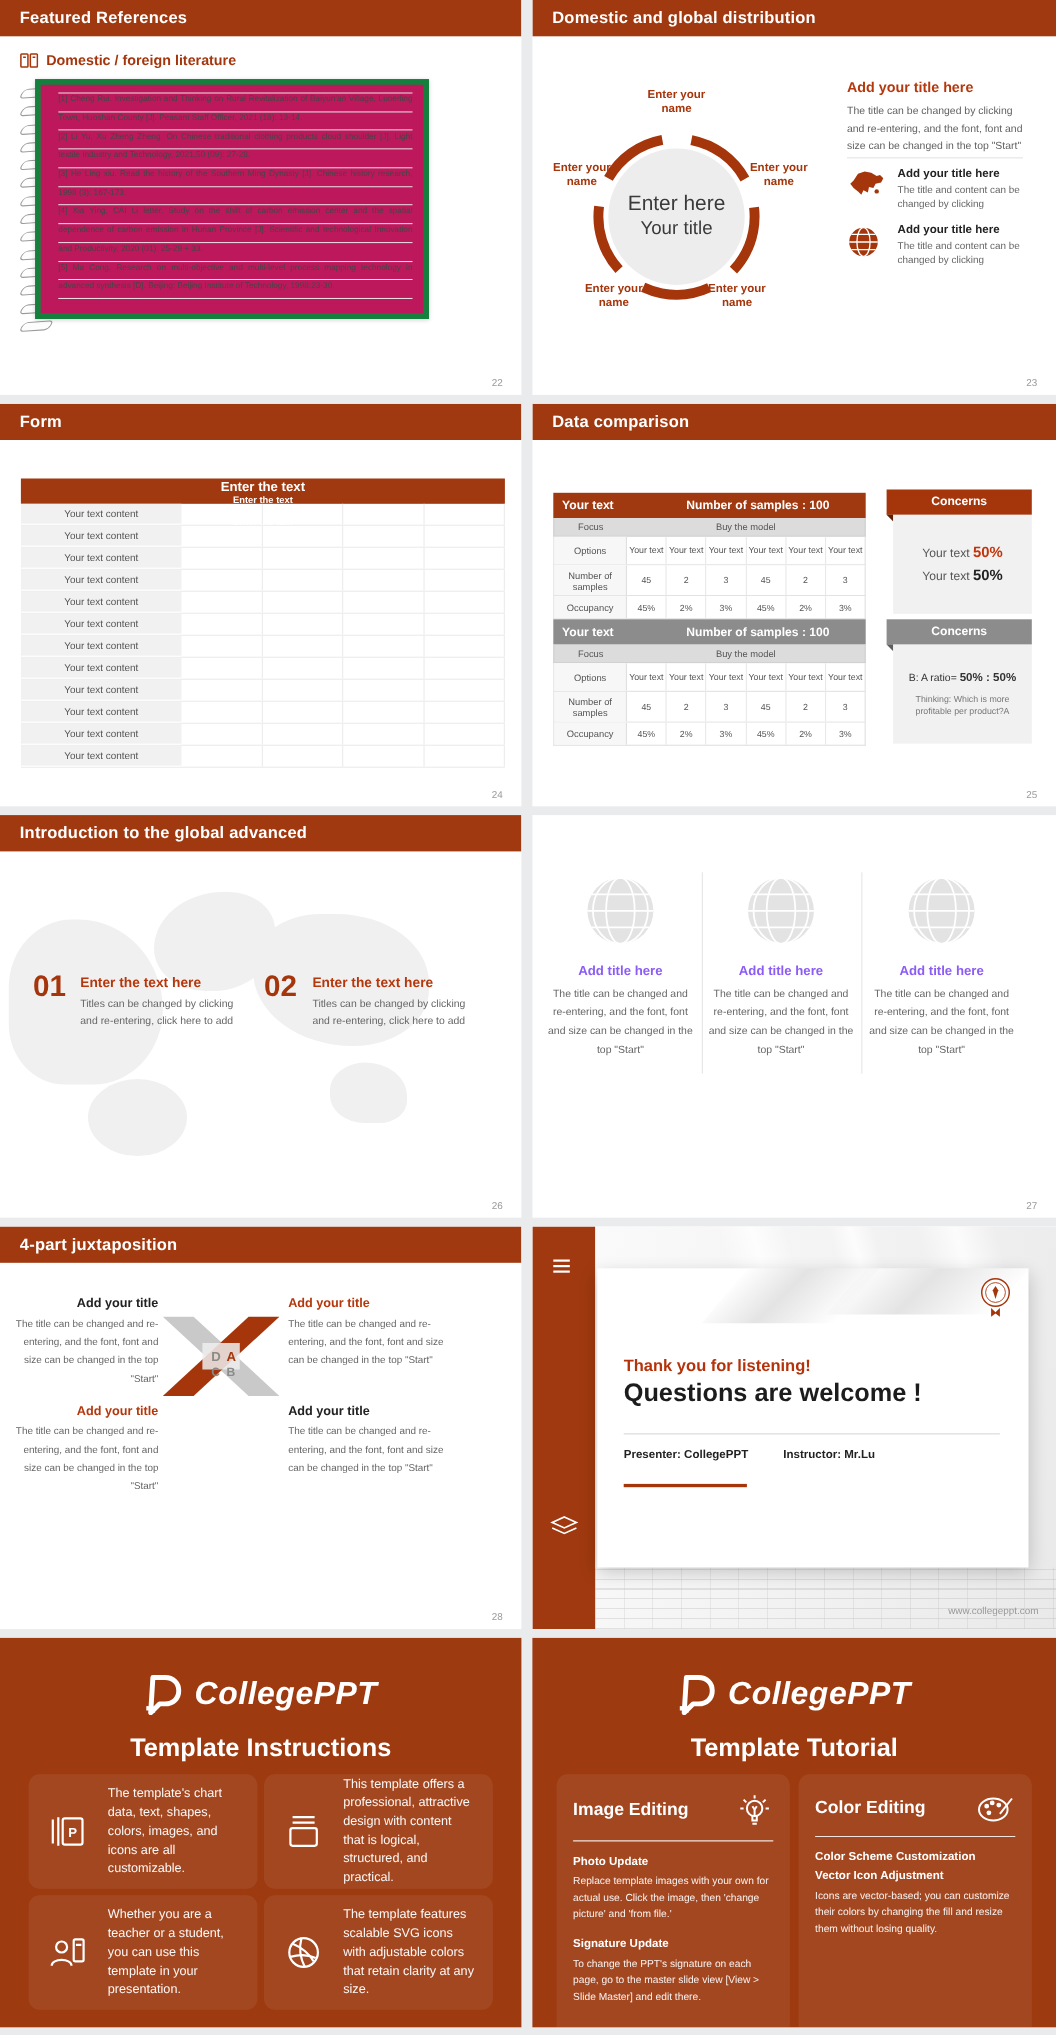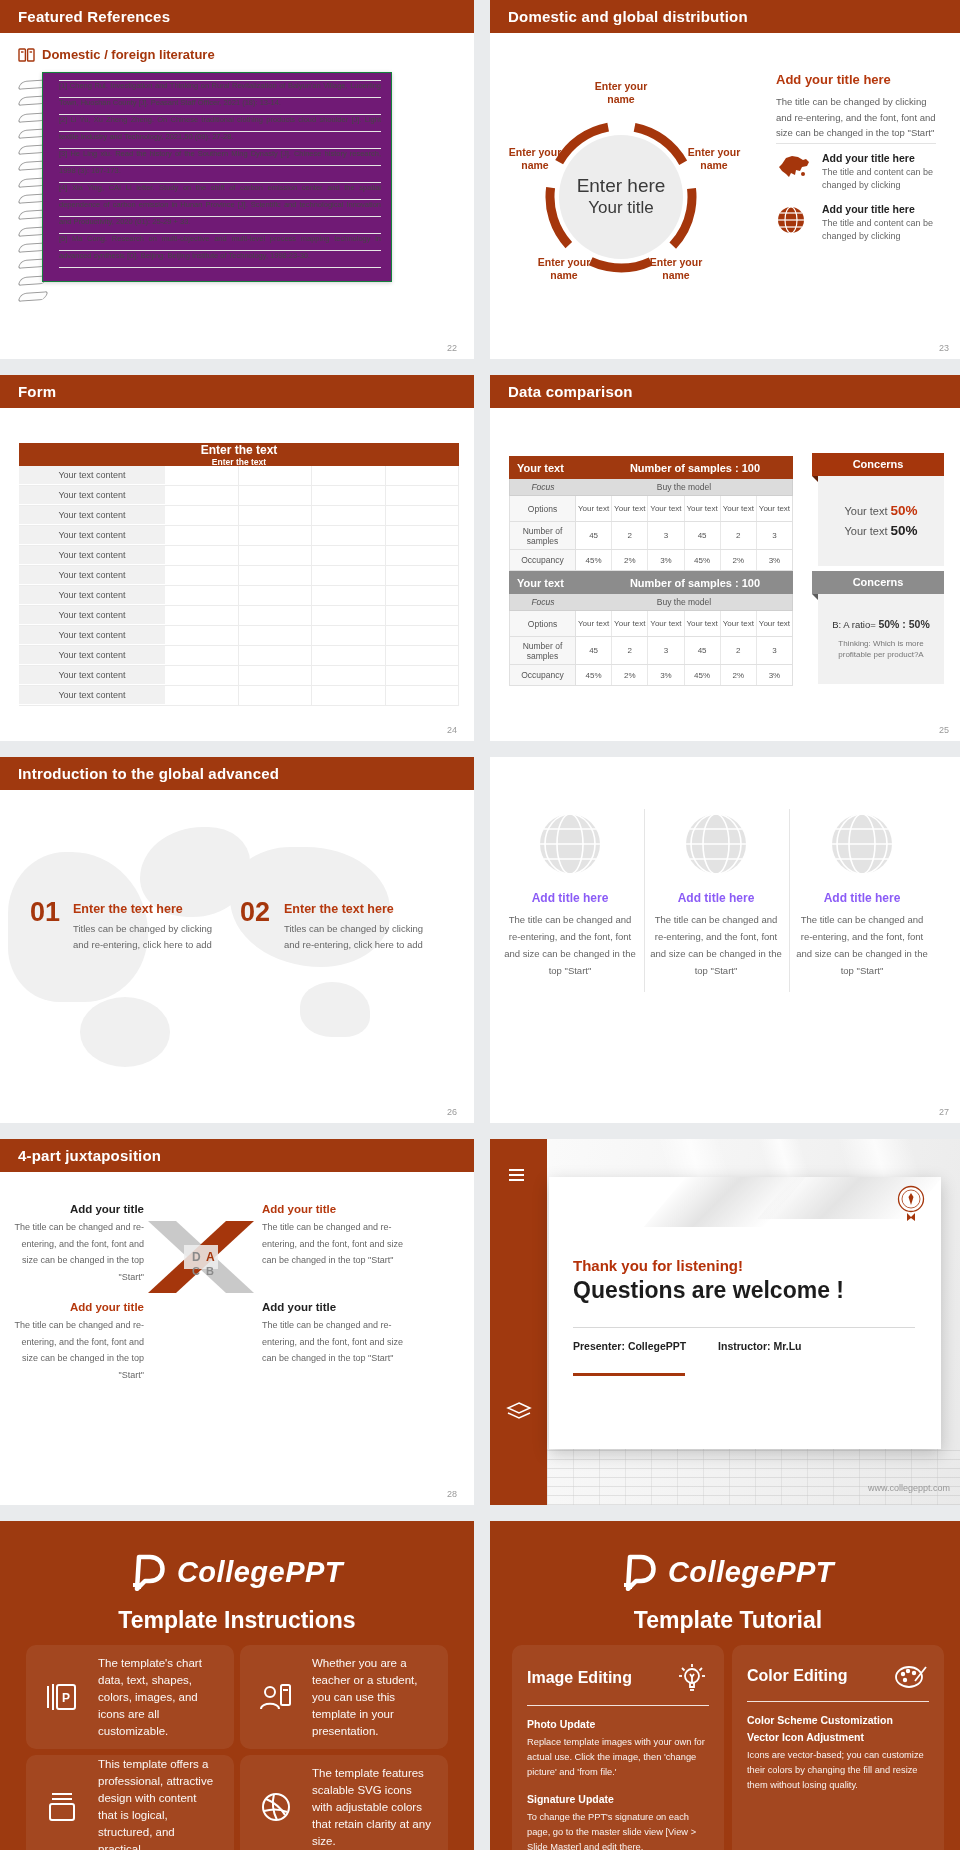--- a/index.html
+++ b/index.html
@@ -1,29 +1,29 @@
 <!DOCTYPE html>
 <html><head>
 <meta charset="utf-8">
 <style>
   html,body{margin:0;padding:0;}
   body{font-family:"Liberation Sans", sans-serif;}
   .page{position:relative;width:960px;height:1850px;background:#e9ebed;display:grid;
     grid-template-columns:474px 476px;grid-template-rows:359px 366px 366px 366px 354px;
-    column-gap:10px;row-gap:8px;align-content:start;overflow:hidden;gap:16px;}
+    column-gap:10px;row-gap:8px;align-content:start;overflow:hidden;}
   .slide{position:relative;background:#fff;overflow:hidden;}
   .bar{position:absolute;top:0;left:0;right:0;height:33px;background:#a0390f;color:#fff;
     font-size:15px;font-weight:bold;line-height:33px;padding-left:18px;letter-spacing:.2px;}
   .pagenum{position:absolute;right:17px;bottom:6px;font-size:9px;color:#9a9a9a;}
   .red{color:#b5380d;}
   
   .s22-section{position:absolute;left:18px;top:47px;display:flex;align-items:center;gap:7px;}
   .s22-section .t{color:#a5360c;font-weight:bold;font-size:13px;}
-  .litcard{position:absolute;left:42px;top:72px;width:348px;height:208px;background:#701a75;
-    border:1px solid #15803d;box-shadow:0 1px 4px rgba(0,0,0,.18);}
+  .litcard{position:absolute;left:32px;top:72px;width:348px;height:208px;background:#be185d;
+    border:5px solid #15803d;box-shadow:0 1px 4px rgba(0,0,0,.18);}
   .refs{position:absolute;left:16px;right:10px;top:4px;bottom:0;font-size:7.5px;color:#454545;
     line-height:17px;text-align:justify;
     background:repeating-linear-gradient(to bottom,transparent 0 16px,#e6e6e6 16px 17px);
     background-position:0 4px;}
   .refs p{margin:0;}
   .spiral{position:absolute;left:20px;top:80px;}
   .loop{width:24px;height:7px;border:1.5px solid #9a9a9a;border-radius:4px;background:#fdfdfd;
     margin-bottom:7.3px;transform:skewX(-35deg) rotate(-4deg);}
   
   .ringwrap{position:absolute;left:51px;top:117px;width:160px;height:160px;}
@@ -50,21 +50,21 @@
   .fc1{width:146px;background:#f1f1f1;display:flex;align-items:center;justify-content:center;
     font-size:9px;color:#555;border-bottom:1px solid #fff;box-sizing:border-box;}
   .fc{width:73.5px;border-right:1px solid #ececec;box-sizing:border-box;}
   .fc:first-of-type{border-left:1px solid #ececec;}
   
   .dtable{position:absolute;left:19px;width:284px;font-size:8.5px;color:#555;}
   .dhead{display:flex;height:23px;align-items:center;color:#fff;font-weight:bold;font-size:11px;}
   .dhead.redh{background:#a0390f;} .dhead.grayh{background:#8c8c8c;}
   .dname{width:80px;padding-left:8px;} .dsamp{flex:1;text-align:center;}
   .dfocus{display:flex;height:17px;align-items:center;background:#dcdcdc;border:1px solid #cfcfcf;border-top:none;box-sizing:border-box;}
-  .df1{width:66px;text-align:center;font-style:italic;} .df2{flex:1;text-align:center;}
+  .df1{width:66px;text-align:center;} .df2{flex:1;text-align:center;}
   .drow{display:flex;border:1px solid #e0e0e0;border-top:none;box-sizing:border-box;background:#fff;}
   .dl{width:66px;display:flex;align-items:center;justify-content:center;text-align:center;
     border-right:1px solid #e0e0e0;box-sizing:border-box;background:#f7f7f7;line-height:10px;}
   .dc{flex:1;display:flex;align-items:center;justify-content:center;text-align:center;
     border-right:1px solid #e8e8e8;box-sizing:border-box;font-size:8px;line-height:9px;}
   .dc:last-child{border-right:none;}
   .cbox{position:absolute;left:328px;width:126px;height:113px;}
   .chead{position:absolute;left:-6px;right:0;top:0;height:23px;color:#fff;font-weight:bold;
     font-size:11px;text-align:center;line-height:23px;}
   .chead.redh{background:#a5360c;} .chead.grayh{background:#8c8c8c;}
@@ -597,37 +597,37 @@
               <path d="M11 5 l0 26"></path>
             <rect x="15" y="6" width="18" height="24" rx="2"></rect>
             <text x="20" y="23" font-size="12" font-weight="bold" fill="#fff" stroke="none">P</text>
           </svg>
         </span>
         <p>The template's chart data, text, shapes, colors, images, and icons are all customizable.</p>
       </div>
       <div class="icard">
         <span>
           <svg width="40" height="36" viewBox="0 0 40 36" fill="none" stroke="#fff" stroke-width="2">
+            <line x1="10" y1="5" x2="30" y2="5"></line>
+              <line x1="10" y1="10" x2="30" y2="10"></line>
+            <rect x="8" y="15" width="24" height="16" rx="2"></rect>
+          </svg>
+        </span>
+        <p>This template offers a professional, attractive design with content that is logical, structured, and practical.</p>
+      </div>
+      <div class="icard">
+        <span>
+          <svg width="40" height="36" viewBox="0 0 40 36" fill="none" stroke="#fff" stroke-width="2">
             <circle cx="14" cy="13" r="5"></circle>
             <path d="M5 30 c0 -7 18 -7 18 0"></path>
             <rect x="25" y="6" width="9" height="20" rx="1.5"></rect>
               <line x1="27" y1="11" x2="32" y2="11"></line>
           </svg>
         </span>
         <p>Whether you are a teacher or a student, you can use this template in your presentation.</p>
-      </div>
-      <div class="icard">
-        <span>
-          <svg width="40" height="36" viewBox="0 0 40 36" fill="none" stroke="#fff" stroke-width="2">
-            <line x1="10" y1="5" x2="30" y2="5"></line>
-              <line x1="10" y1="10" x2="30" y2="10"></line>
-            <rect x="8" y="15" width="24" height="16" rx="2"></rect>
-          </svg>
-        </span>
-        <p>This template offers a professional, attractive design with content that is logical, structured, and practical.</p>
       </div>
       <div class="icard">
         <span>
           <svg width="40" height="36" viewBox="0 0 40 36" fill="none" stroke="#fff" stroke-width="2">
             <circle cx="20" cy="18" r="13"></circle>
             <path d="M10 10 c8 3 16 10 19 16"></path>
               <path d="M8 22 c7 -2 16 -2 23 1"></path>
               <path d="M18 5 c-2 8 -1 18 3 26"></path>
           </svg>
         </span>

